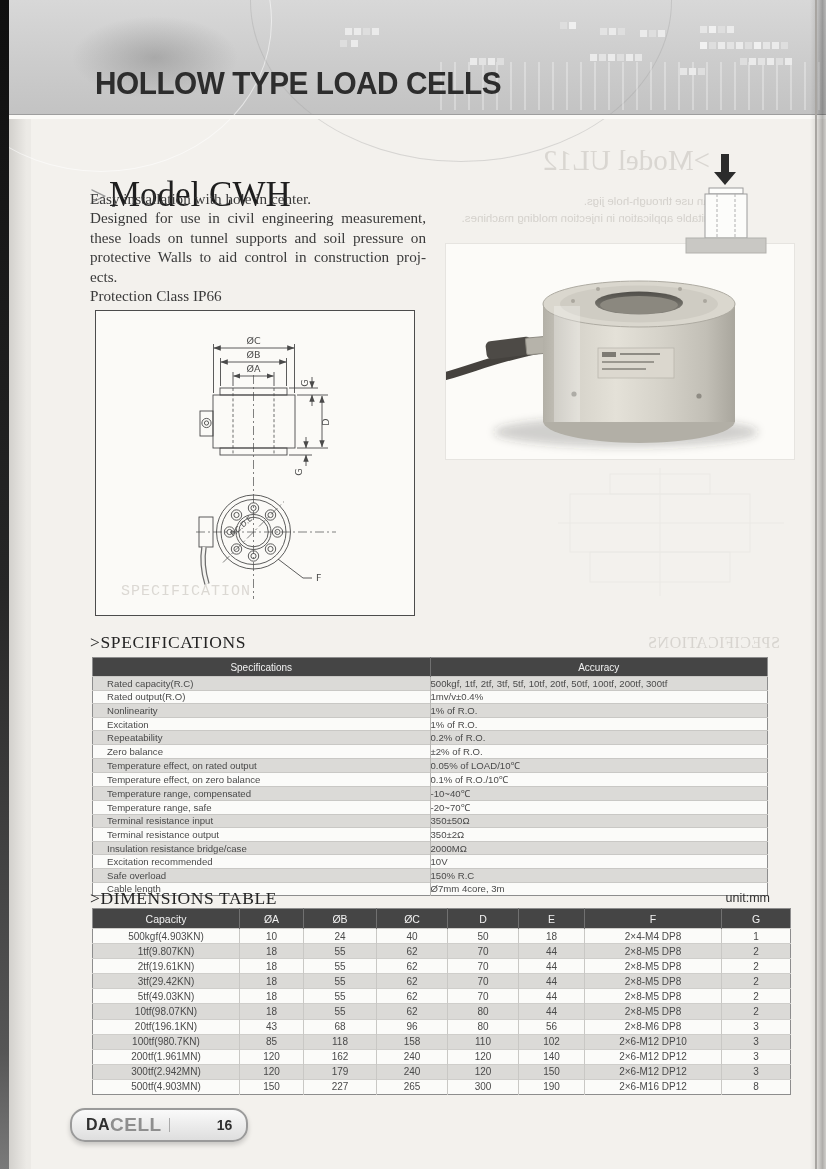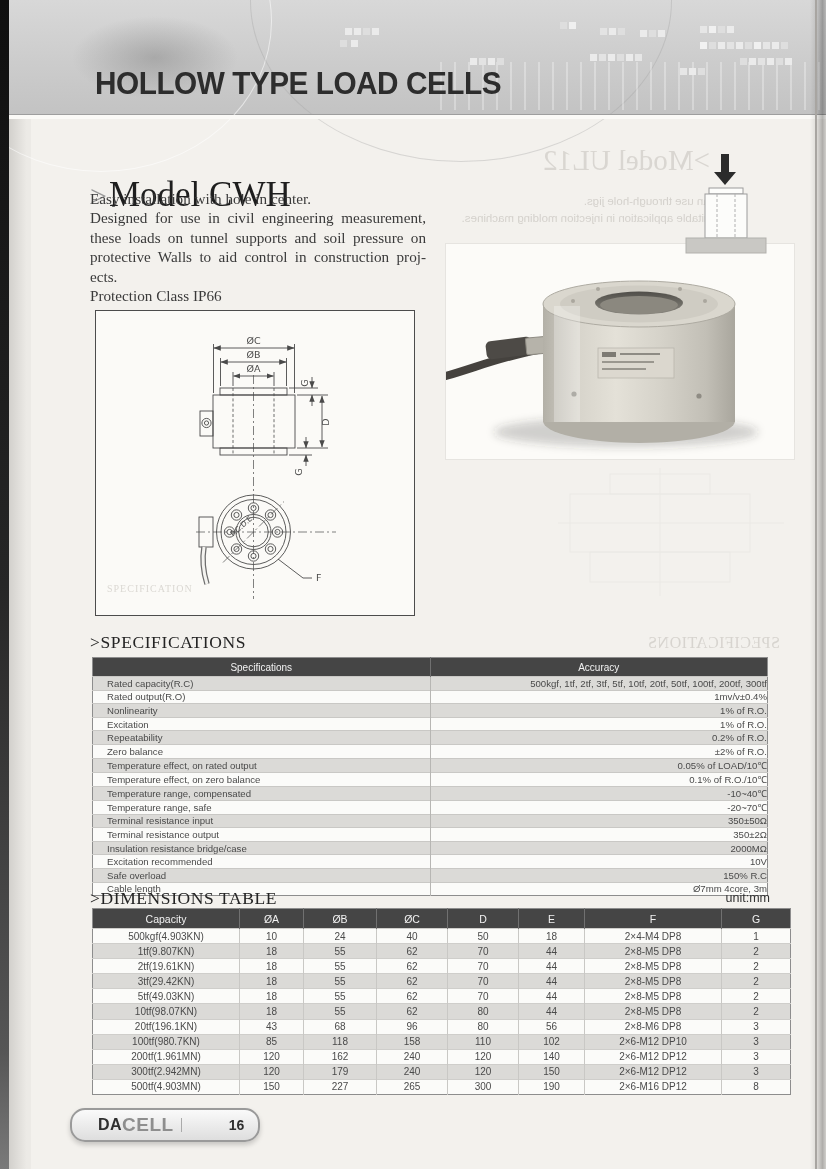--- a/index.html
+++ b/index.html
@@ -33,21 +33,21 @@
   
   .model-title{position:absolute;left:90px;top:138px;font-family:"Liberation Serif",serif;font-size:35px;color:#1e1e1e;z-index:6;margin-top:37px;}
   .model-title .caret{color:#9a9a9a;font-size:30px;margin-right:2px;}
   .desc{position:absolute;left:90px;top:189px;width:336px;font-family:"Liberation Serif",serif;
         font-size:15.2px;line-height:19.4px;color:#3a3a3a;z-index:6;}
   .desc .just{text-align:justify;text-align-last:justify;}
 
   
   .draw-box{position:absolute;left:95px;top:310px;width:318px;height:304px;background:#fbfaf7;
             border:1px solid #4c4c4c;z-index:6;}
-  .draw-watermark{position:absolute;left:11px;top:272px;font-family:Liberation Serif, serif;font-size:10px;
+  .draw-watermark{position:absolute;left:25px;top:272px;font-family:Liberation Mono, monospace;font-size:15px;
                   letter-spacing:1px;color:#dbd8d3;}
   .draw-box svg text{font-family:"DejaVu Sans",sans-serif;fill:#4a4a4a;}
 
   
   .photo-box{position:absolute;left:445px;top:243px;width:348px;height:215px;background:#fcfbf8;
              border:1px solid #e6e4e0;z-index:6;}
   
   .mini{position:absolute;left:684px;top:150px;width:84px;height:106px;z-index:7;}
 
   
@@ -67,21 +67,21 @@
   .dim-heading{left:90px;top:888px;}
   .unit-label{position:absolute;left:655px;top:891px;width:115px;text-align:right;font-size:12.5px;color:#333;z-index:6;}
 
   table{border-collapse:collapse;table-layout:fixed;z-index:6;position:absolute;background:#fafaf8;}
   th{background:#454545;color:#f2f2f2;font-weight:normal;border-right:1px solid #707070;}
   th:last-child{border-right:none;}
   td{color:#4a4a4a;overflow:hidden;white-space:nowrap;}
 
   .spec-table{left:92px;top:657px;width:676px;border:1px solid #8d8d8d;font-size:9.6px;}
   .spec-table th{height:16px;font-size:10px;}
-  .spec-table td{height:12.6px;text-align:right;border-top:1px solid #c9c8c5;padding:0;}
+  .spec-table td{height:12.6px;text-align:left;border-top:1px solid #c9c8c5;padding:0;}
   .spec-table td:first-child{text-align:left;padding-left:14px;border-right:1px solid #b7b6b3;width:190px;margin-left:15px;}
   .spec-table tbody tr:nth-child(odd){background:#dbdad7;}
   .spec-table tbody tr:nth-child(even){background:#fbfbf9;}
 
   .dim-table{left:92px;top:908px;width:676px;border:1px solid #8d8d8d;font-size:10px;}
   .dim-table th{height:17px;font-size:10.5px;}
   .dim-table td{height:14.1px;text-align:center;border-top:1px solid #cfcecb;border-right:1px solid #c9c8c5;padding:0;}
   .dim-table td:last-child{border-right:none;}
   .dim-table tbody tr:nth-child(even){background:#dbdad7;}
   .dim-table tbody tr:nth-child(odd){background:#fbfbf9;}
@@ -91,21 +91,21 @@
   .dim-table th:nth-child(4),.dim-table td:nth-child(4){width:68px;}
   .dim-table th:nth-child(5),.dim-table td:nth-child(5){width:68px;}
   .dim-table th:nth-child(6),.dim-table td:nth-child(6){width:63px;}
   .dim-table th:nth-child(7),.dim-table td:nth-child(7){width:134px;}
   .dim-table th:nth-child(8),.dim-table td:nth-child(8){width:66px;}
 
   
   .footer-pill{position:absolute;left:70px;top:1108px;height:30px;padding:0 14px;z-index:8;
                display:flex;align-items:center;border:2px solid #9a9a9a;border-radius:15px;
                background:linear-gradient(180deg,#fafafa,#dedede);box-shadow:0 3px 5px rgba(0,0,0,.18);}
-  .brand-da{font-size:16px;font-weight:bold;color:#2f2f2f;letter-spacing:.5px;margin-left:12px;}
+  .brand-da{font-size:16px;font-weight:bold;color:#2f2f2f;letter-spacing:.5px;}
   .brand-cell{font-size:19px;font-weight:bold;color:#8e8e8e;letter-spacing:.5px;}
   .pill-divider{width:1px;height:14px;background:#aaa;margin:0 7px;}
   .page-no{font-size:14px;font-weight:bold;color:#2f2f2f;margin-left:40px;}
 </style>
 </head>
 <body>
 
 <div class="page">
   <div class="gutter"></div>
 

